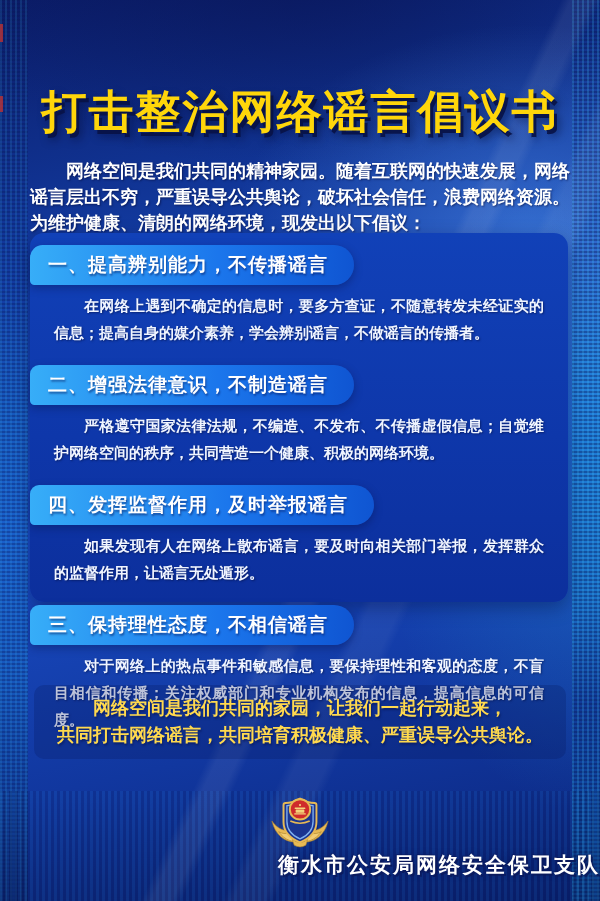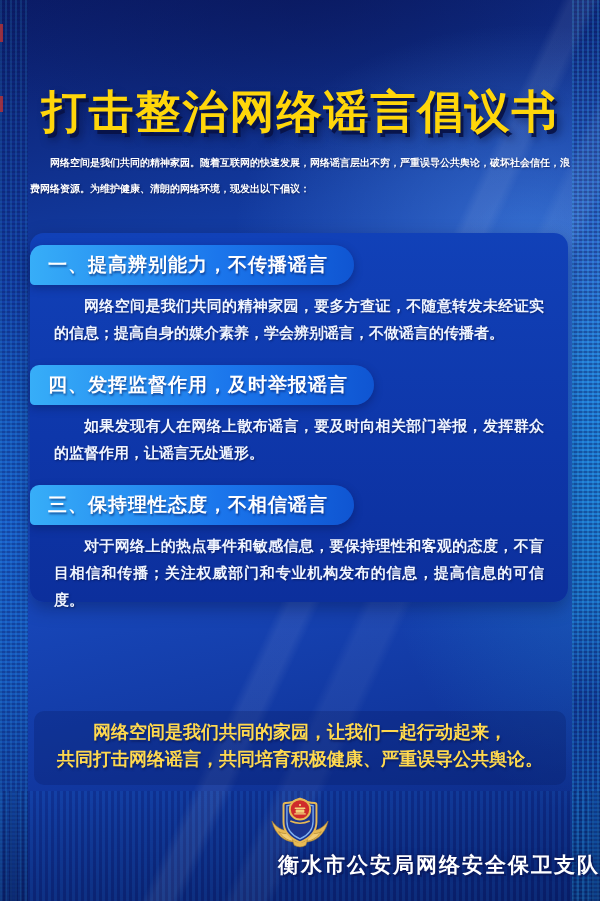--- a/index.html
+++ b/index.html
@@ -39,21 +39,21 @@
 
   
   .title{
     position:absolute;top:52px;left:0;right:0;text-align:center;
     font-size:45px;font-weight:900;letter-spacing:2px;color:#ffd60a;
     text-shadow:3px 4px 0 rgba(8,18,70,.9), 5px 6px 8px rgba(4,10,45,.55);
     white-space:nowrap;}
   
   .intro{
     position:absolute;top:140px;left:30px;right:30px;
-    color:#ffffff;font-size:10px;font-weight:700;line-height:26px;
+    color:#ffffff;font-size:18px;font-weight:700;line-height:26px;
     text-align:justify;text-indent:2em;
     text-shadow:1px 1px 2px rgba(6,14,60,.6);}
 
   
   .card{
     position:absolute;top:233px;left:30px;right:32px;height:369px;
     border-radius:14px;
     background:linear-gradient(180deg,#1141b8 0%,#0e37aa 55%,#0c2f9c 100%);
     box-shadow:0 6px 18px rgba(4,10,50,.35);}
   .pill{
@@ -66,25 +66,25 @@
     text-shadow:1px 2px 2px rgba(8,25,95,.55);white-space:nowrap;}
   .section:first-child .pill{margin-top:12px;border-top-left-radius:14px;}
   .body-text{
     margin:8px 24px 0 24px;
     color:#f0f5ff;font-size:15px;font-weight:600;line-height:27px;
     text-align:justify;text-indent:2em;
     text-shadow:1px 1px 2px rgba(6,14,60,.55);}
 
   
   .slogan{
-    position:absolute;top:711px;left:34px;right:34px;
+    position:absolute;top:685px;left:34px;right:34px;
     padding:9px 4px 11px 4px;border-radius:10px;
     background:rgba(6,18,80,.22);
     text-align:center;color:#ffd94e;font-size:18px;font-weight:800;line-height:27px;
-    text-shadow:1px 2px 2px rgba(8,20,80,.6);white-space:nowrap;font-family:Liberation Mono, monospace;}
+    text-shadow:1px 2px 2px rgba(8,20,80,.6);white-space:nowrap;}
 
   
   .badge{position:absolute;top:792px;left:0;right:0;display:flex;justify-content:center;}
   .org{
     position:absolute;top:851px;left:0;right:0;text-align:right;
     color:#ffffff;font-size:21px;font-weight:800;letter-spacing:2px;white-space:nowrap;
     text-shadow:2px 2px 0 rgba(10,25,90,.85), -1px -1px 0 rgba(10,25,90,.6), 0 0 6px rgba(10,25,90,.8);}
 </style>
 </head>
 <body>
@@ -98,21 +98,25 @@
   <div class="red-sliver a"></div>
   <div class="red-sliver b"></div>
 
   <h1 class="title">打击整治网络谣言倡议书</h1>
 
   <p class="intro">网络空间是我们共同的精神家园。随着互联网的快速发展，网络谣言层出不穷，严重误导公共舆论，破坏社会信任，浪费网络资源。为维护健康、清朗的网络环境，现发出以下倡议：</p>
 
   <div class="card">
     <div class="section">
       <div class="pill">一、提高辨别能力，不传播谣言</div>
-      <p class="body-text">网络空间是我们共同的精神家园，要多方查证，不随意转发未经证实的信息；提高自身的媒介素养，学会辨别谣言，不做谣言的传播者。</p>
+      <p class="body-text">在网络上遇到不确定的信息时，要多方查证，不随意转发未经证实的信息；提高自身的媒介素养，学会辨别谣言，不做谣言的传播者。</p>
+    </div>
+    <div class="section">
+      <div class="pill">二、增强法律意识，不制造谣言</div>
+      <p class="body-text">严格遵守国家法律法规，不编造、不发布、不传播虚假信息；自觉维护网络空间的秩序，共同营造一个健康、积极的网络环境。</p>
     </div>
     <div class="section">
       <div class="pill">四、发挥监督作用，及时举报谣言</div>
       <p class="body-text">如果发现有人在网络上散布谣言，要及时向相关部门举报，发挥群众的监督作用，让谣言无处遁形。</p>
     </div>
     <div class="section">
       <div class="pill">三、保持理性态度，不相信谣言</div>
       <p class="body-text">对于网络上的热点事件和敏感信息，要保持理性和客观的态度，不盲目相信和传播；关注权威部门和专业机构发布的信息，提高信息的可信度。</p>
     </div>
   </div>

